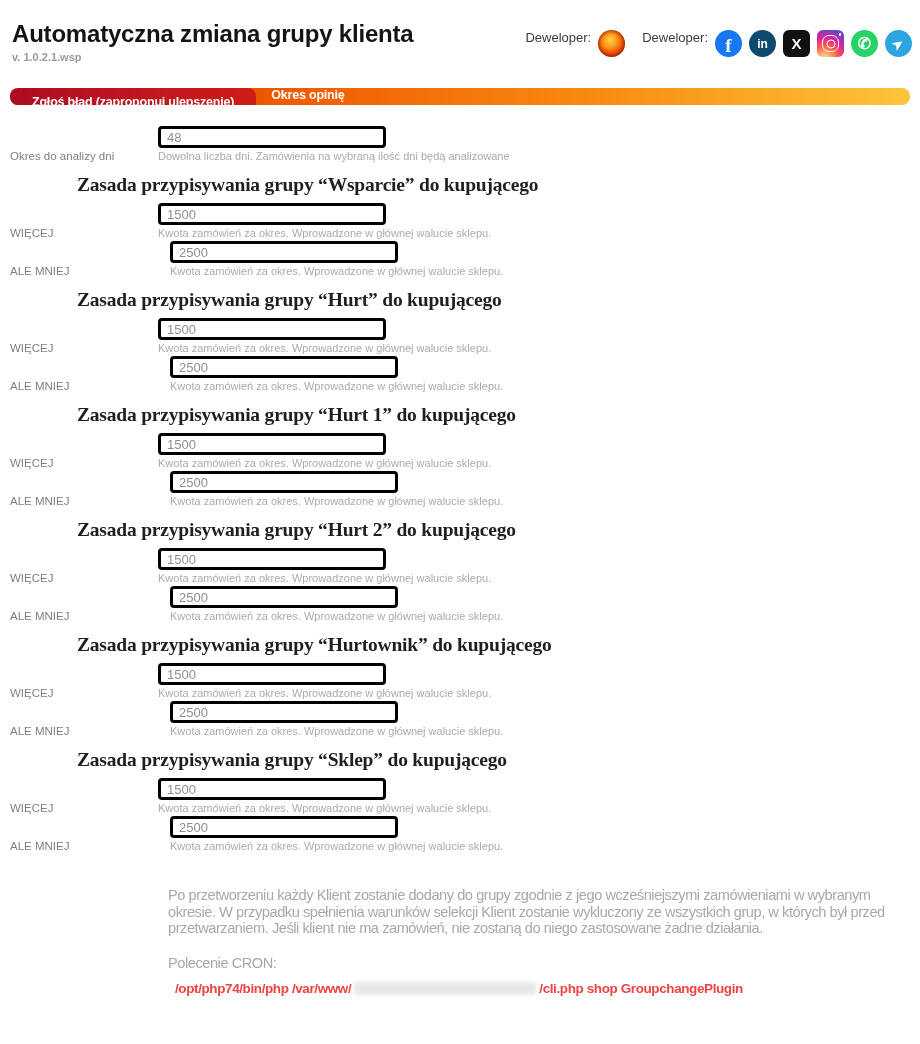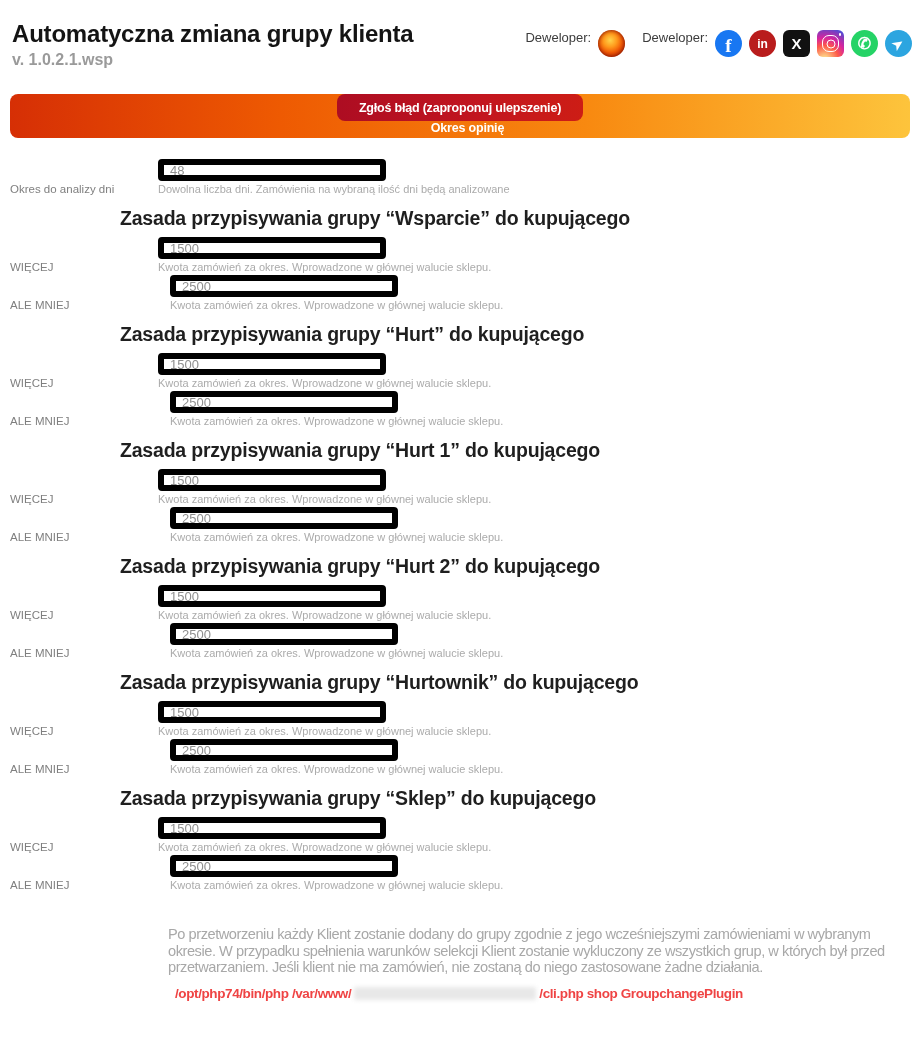--- a/index.html
+++ b/index.html
@@ -6,75 +6,75 @@
   html, body { background: #fff; }
   body {
     width: 920px; height: 1044px;
     font-family: "Liberation Sans", sans-serif;
     color: #333; overflow: hidden; position: relative;
   }
 
   
   .header { display: flex; justify-content: space-between; align-items: flex-start; padding: 20px 8px 0 12px; }
   .title-block h1 { font-size: 24px; font-weight: bold; color: #141414; letter-spacing: -0.2px; }
-  .version { font-size: 16px; font-weight: bold; color: #9a9a9a; margin-top: 3px; }
+  .version { font-size: 11px; font-weight: bold; color: #9a9a9a; margin-top: 3px; }
   .header-right { display: flex; gap: 7px; margin-top: 10px; }
   .hdr-label { font-size: 13px; color: #3c3c3c; }
   .subscribe-label { margin-left: 10px; }
   .dev-icon {
     width: 27px; height: 27px; border-radius: 50%;
     background: radial-gradient(circle at 45% 38%, #ffd24a 0%, #ff9a1c 30%, #f05a06 55%, #c42f03 78%, #8f1a02 100%);
     box-shadow: inset 0 0 4px #7a1500;
     display: inline-block;
   }
   .soc { width: 27px; height: 27px; display: inline-flex; align-items: center; justify-content: center;
          color: #fff; font-weight: bold; flex: 0 0 auto; position: relative; cursor: pointer; }
   .soc.round { border-radius: 50%; }
   .soc.square { border-radius: 6px; }
   .fb { background: #1877f2; font-family: "Liberation Serif", serif; font-size: 19px; padding-top: 4px; }
-  .li { background: #b91c1c; font-size: 12px; letter-spacing: 0; }
+  .li { background: #0c4a6e; font-size: 12px; letter-spacing: 0; }
   .xx { background: #111; font-size: 15px; }
   .ig { background: radial-gradient(circle at 28% 110%, #fdf497 0%, #fd5949 40%, #d6249f 62%, #8a3ab9 80%, #285AEB 100%); }
   .ig-body { position: absolute; inset: 5px; border: 1.6px solid #fff; border-radius: 7px; }
   .ig-lens { position: absolute; width: 9px; height: 9px; border: 1.6px solid #fff; border-radius: 50%;
              left: 50%; top: 50%; transform: translate(-50%,-50%); }
   .ig-dot { position: absolute; width: 2.5px; height: 2.5px; background: #fff; border-radius: 50%; right: 3px; top: 3px; }
   .wa { background: #25d366; font-size: 16px; }
   .tg { background: #2ca5e0; font-size: 14px; }
   .tg .plane { display: inline-block; transform: rotate(-35deg) translateX(-1px); font-size: 13px; }
 
   
   .action-bar {
-    margin: 25px 10px 0 10px; height: 44px; border-radius: 8px;
+    margin: 25px 10px 0 10px; height: 17px; border-radius: 8px;
     background: linear-gradient(90deg, #d62f05 0%, #ee5a02 30%, #f88910 64%, #fdc43c 100%);
-    display: flex; align-items: center; overflow: hidden; flex-direction: column;
+    display: flex; overflow: hidden;
   }
   .report-btn {
     height: 27px; border-radius: 8px; padding: 0 22px;
     background: linear-gradient(90deg, #ad0d22 0%, #c3161f 60%, #cd1d15 100%);
     color: #fff; font-size: 12.5px; font-weight: bold; letter-spacing: -0.2px;
     display: inline-flex; align-items: center; cursor: pointer; white-space: nowrap;
   }
   .review-link { color: #fff; font-size: 12.5px; font-weight: bold; letter-spacing: -0.2px; margin-left: 15px; cursor: pointer; }
 
   
   .form { margin-top: 21px; }
   .row { display: flex; align-items: flex-end; }
   .row-label { width: 158px; flex: 0 0 158px; padding: 4px 6px 0 10px; font-size: 11.5px; color: #7f7f7f; }
   .field input {
-    width: 228px; height: 22px; border: 6px solid #000000; border-radius: 4px;
+    width: 228px; height: 22px; border: 3px solid #000000; border-radius: 4px;
     padding: 1px 6px; font-size: 13px; color: #8f8f8f; background: #fff; outline: none;
     font-family: "Liberation Sans", sans-serif;
   }
   .hint { font-size: 11px; color: #ababab; margin-top: 2px; }
   .row + .row { margin-top: 2px; gap: 12px; }
 
   .section-title {
-    margin: 12px 0 7px 120px; font-size: 19.5px; font-weight: 600; color: #1f1f1f;
-    font-family: Liberation Sans, sans-serif; letter-spacing: -0.2px;
+    margin: 12px 0 7px 77px; font-size: 19.5px; font-weight: 600; color: #1f1f1f;
+    font-family: Liberation Serif, serif; letter-spacing: -0.2px;
   }
 
   
   .notes { margin: 35px 8px 0 168px; }
   .note-text { font-size: 14.6px; line-height: 16.5px; color: #a8a8a8; letter-spacing: -0.45px; width: 742px; }
   .cron-label { font-size: 14.6px; color: #a8a8a8; letter-spacing: -0.45px; margin-top: 18px; }
   .cron-line { margin: 10px 0 0 7px; font-size: 13.5px; font-weight: bold; color: #ef4444;
                letter-spacing: -0.4px; display: flex; align-items: center; white-space: nowrap; }
   .redacted { width: 182px; height: 13px; background: #e8e8e8; filter: blur(2px); margin: 0 3px; border-radius: 2px; }
 </style>
@@ -189,18 +189,19 @@
   <div class="row">
     <div class="row-label">ALE MNIEJ</div>
     <div class="field"><input type="text" value="2500" style="">
       <div class="hint">Kwota zamówień za okres. Wprowadzone w głównej walucie sklepu.</div></div>
   </div>
 
 </div>
 
 <div class="notes">
   <p class="note-text">Po przetworzeniu każdy Klient zostanie dodany do grupy zgodnie z jego wcześniejszymi zamówieniami w wybranym okresie. W przypadku spełnienia warunków selekcji Klient zostanie wykluczony ze wszystkich grup, w których był przed przetwarzaniem. Jeśli klient nie ma zamówień, nie zostaną do niego zastosowane żadne działania.</p>
+  <div class="cron-label">Polecenie CRON:</div>
   <div class="cron-line">
     <span>/opt/php74/bin/php /var/www/</span>
     <span class="redacted"></span>
     <span>/cli.php shop GroupchangePlugin</span>
   </div>
 </div>
 
 </body></html>

